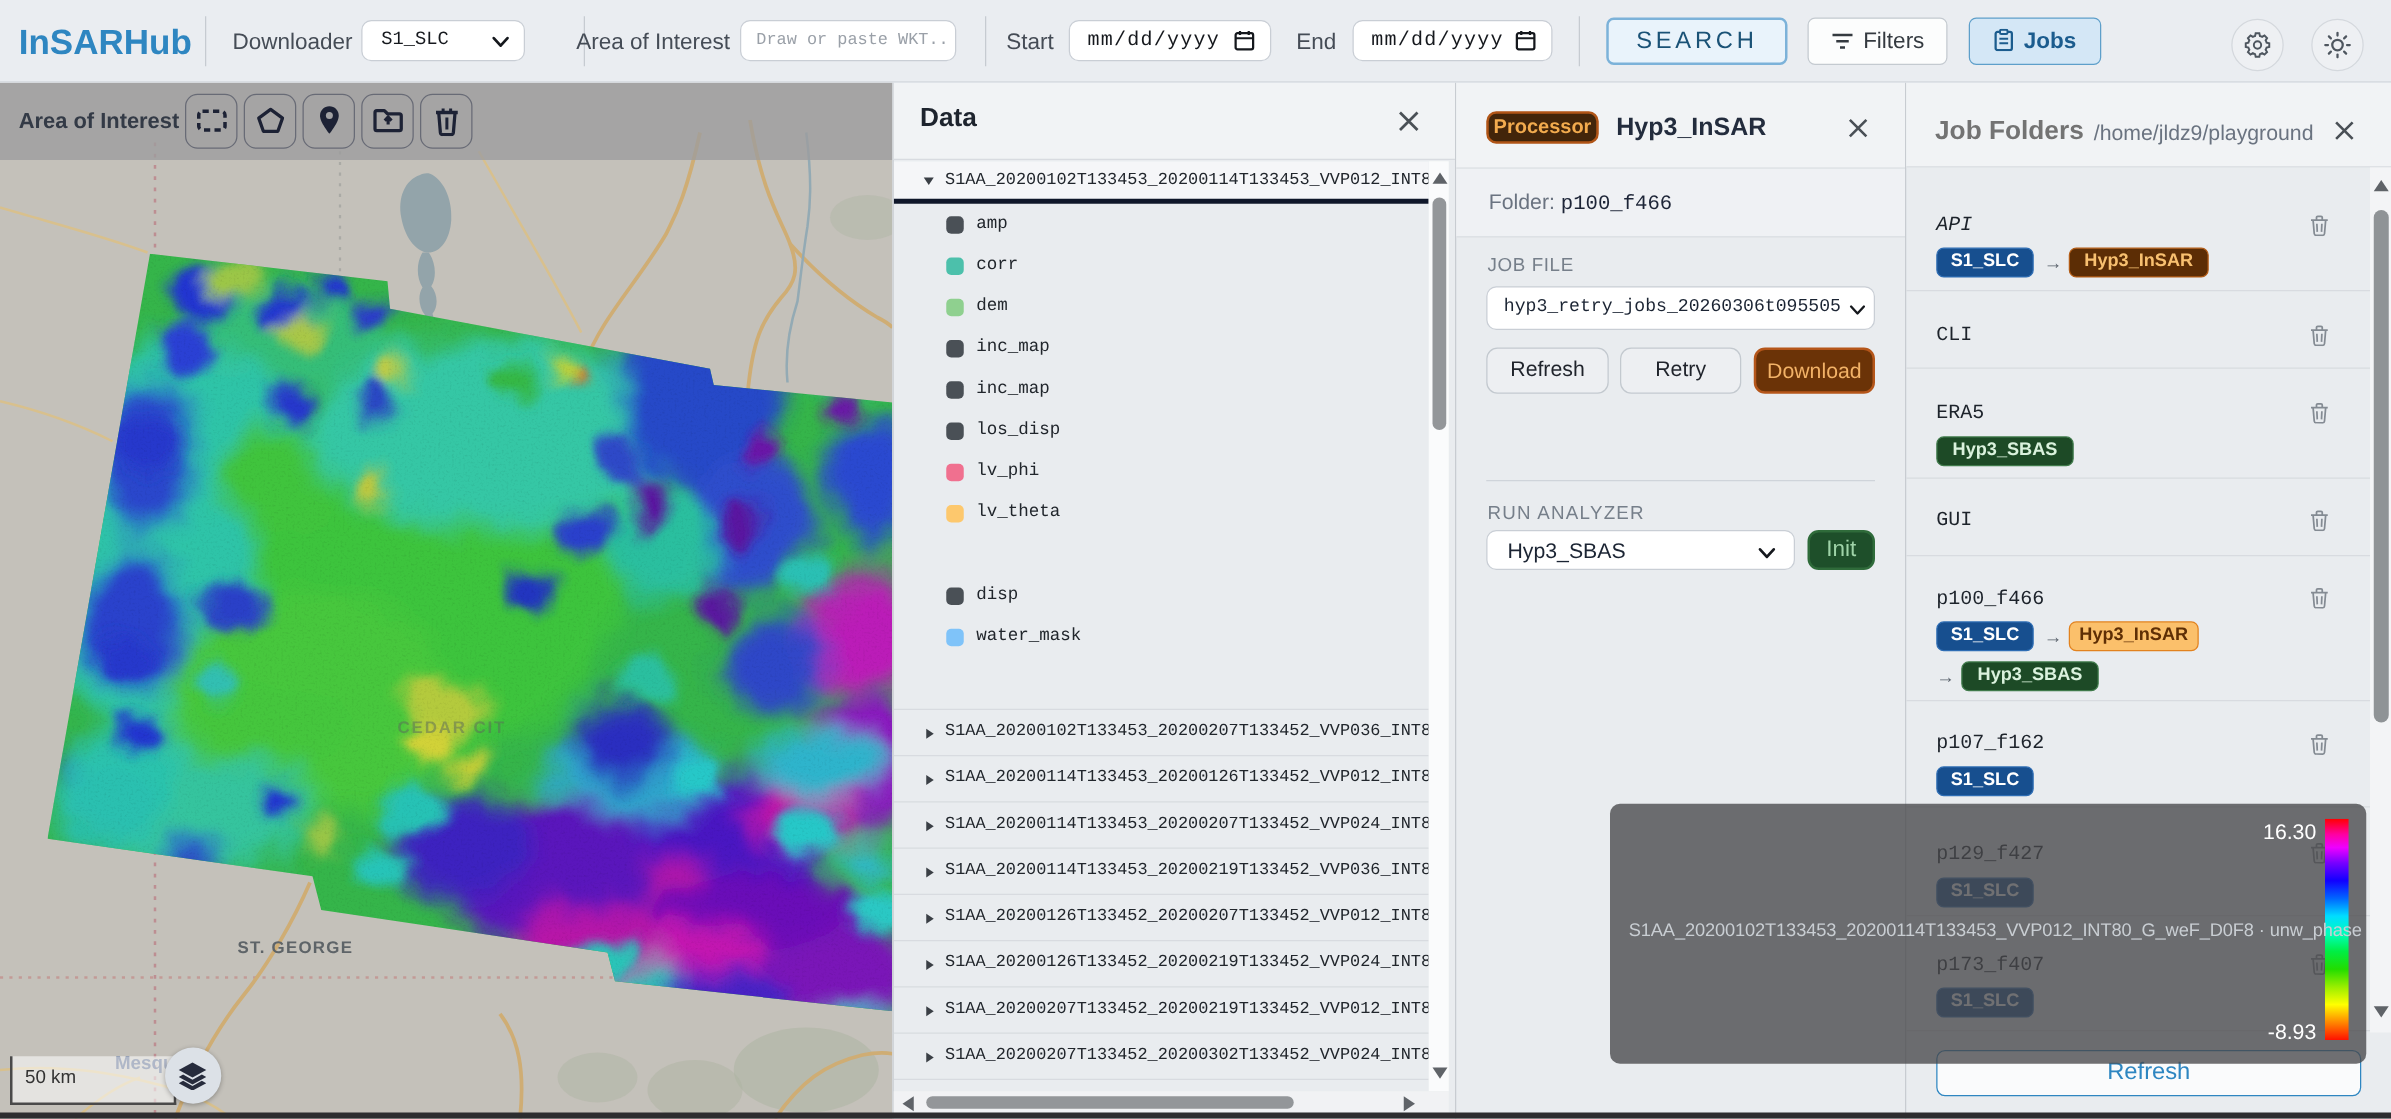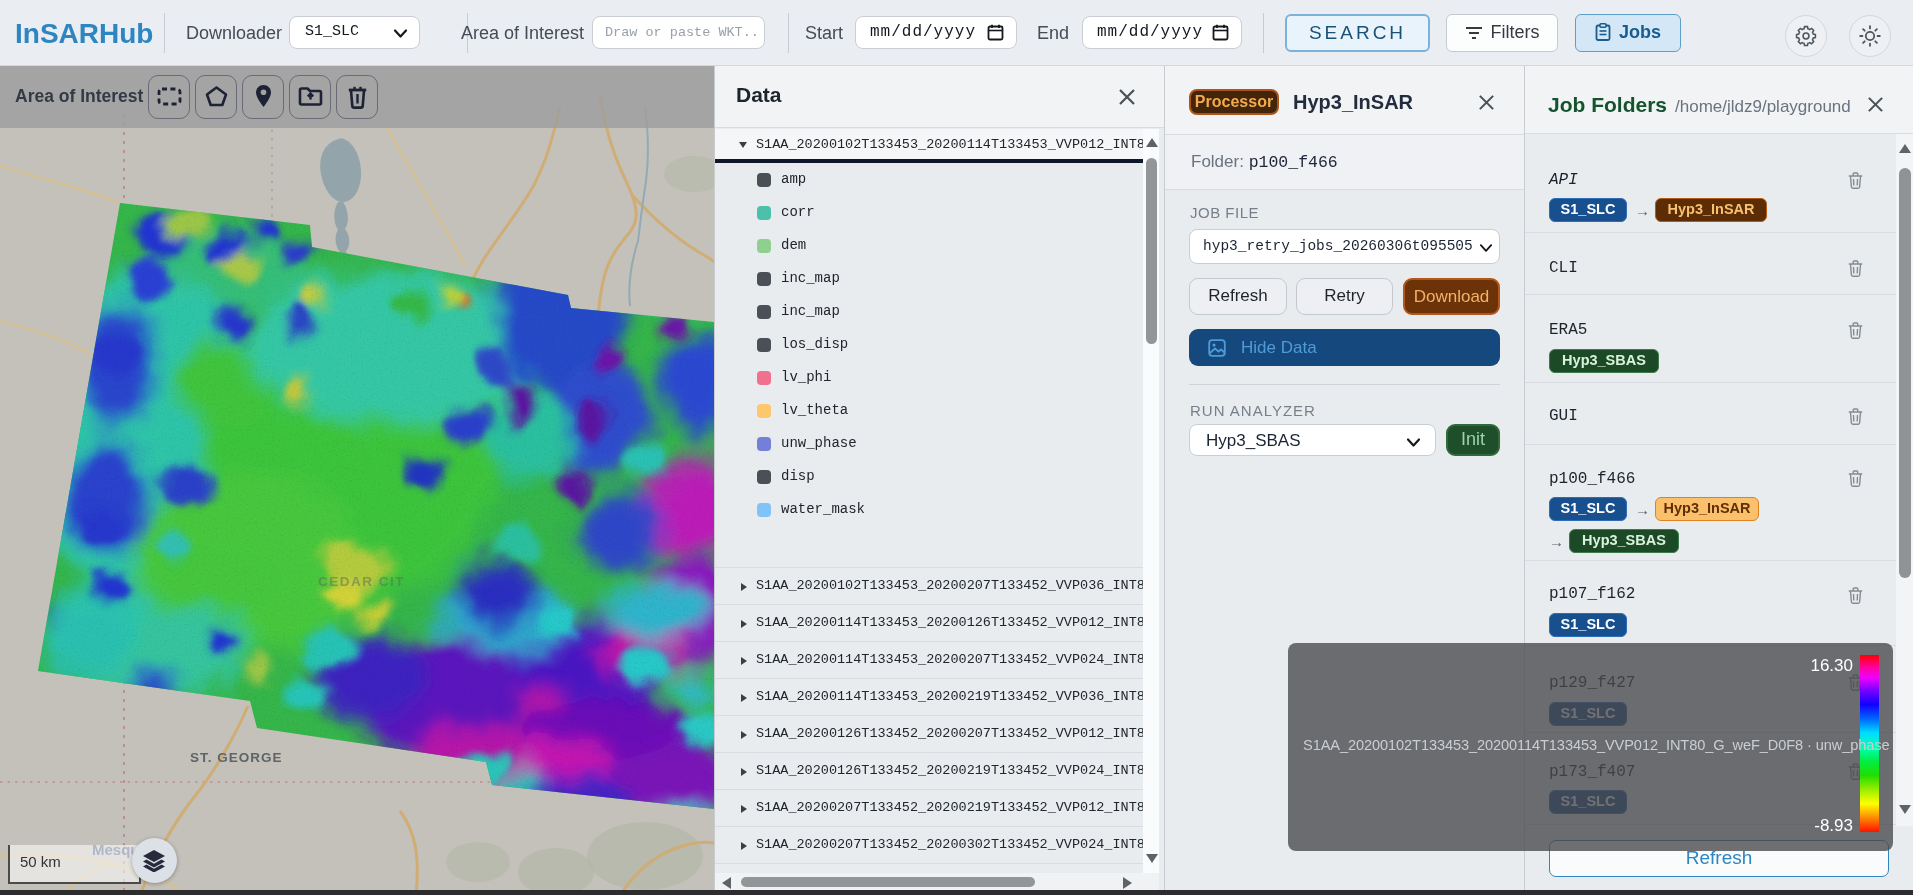--- a/index.html
+++ b/index.html
@@ -359,24 +359,20 @@
         <span class="clbl mono">los_disp</span>
       </div>
     <div class="crow" style="top:232px">
         <span class="csq" style="background:#f0708f"></span>
         <span class="clbl mono">lv_phi</span>
       </div>
     <div class="crow" style="top:265px">
         <span class="csq" style="background:#fdc86d"></span>
         <span class="clbl mono">lv_theta</span>
       </div>
-    <div class="crow" style="top:298px">
-        <span class="csq" style="background:#7480d8"></span>
-        <span class="clbl mono">unw_phase</span>
-      </div>
     <div class="crow" style="top:364px">
         <span class="csq" style="background:#7fc3f9"></span>
         <span class="clbl mono">water_mask</span>
       </div>
     <div class="crow" style="top:331px">
         <span class="csq" style="background:#4a5056"></span>
         <span class="clbl mono">disp</span>
       </div>
     <div class="trow mono" style="top:438px;height:37px;border-top:1px solid #d8dbe0;">
         <span style="position:absolute;left:26px;top:15px;" class="tri-r"></span>
@@ -436,41 +432,33 @@
   <div class="h3label" style="top:138px;">JOB FILE</div>
   <div class="h3select" style="left:24px;top:163px;width:311px;height:35px;">
     <span class="mono" style="position:absolute;left:13px;top:8px;font-size:14.5px;color:#1b2433;white-space:nowrap;">hyp3_retry_jobs_20260306t095505</span>
     <svg style="position:absolute;right:6px;top:11px" width="14" height="14" viewBox="0 0 15 15">
         <path d="M2 4.5 L7.5 10.5 L13 4.5" fill="none" stroke="#15181d" stroke-width="2" stroke-linecap="round" stroke-linejoin="round"></path>
       </svg>
   </div>
   <div class="h3btn" style="left:24px;top:212px;width:98px;background:#edeff2;border:1.5px solid #c3c9cf;color:#1f232b;line-height:34px;">Refresh</div>
   <div class="h3btn" style="left:131px;top:212px;width:97px;background:#edeff2;border:1.5px solid #c3c9cf;color:#1f232b;line-height:34px;">Retry</div>
   <div class="h3btn" style="left:238px;top:212px;width:97px;background:#6b3307;border:2px solid #b5561a;color:#f2b267;line-height:33px;">Download</div>
-  <div class="h3btn" style="left:24px;top:263px;width:311px;background:#15497d;color:#4f9bd8;text-align:left;line-height:37px;">
-    <svg style="position:absolute;left:19px;top:10px" width="18" height="18" viewBox="0 0 18 18">
-        <rect x="1.2" y="1.2" width="15.6" height="15.6" rx="3" fill="none" stroke="#4f9bd8" stroke-width="1.8"></rect>
-        <circle cx="6" cy="6" r="1.6" fill="#4f9bd8"></circle>
-        <path d="M2 14 L7 9.5 L10.5 12.5 L13 10.5 L16.5 13.5" fill="none" stroke="#4f9bd8" stroke-width="1.8"></path>
-      </svg>
-    <span style="margin-left:52px;">Hide Data</span>
-  </div>
   <div style="position:absolute;left:24px;top:318px;width:311px;height:1px;background:#cfd4da;"></div>
   <div class="h3label" style="top:336px;letter-spacing:1px;">RUN ANALYZER</div>
   <div class="h3select" style="left:24px;top:358px;width:247px;height:32px;">
     <span style="position:absolute;left:16px;top:6px;font-size:17px;color:#1b2433;">Hyp3_SBAS</span>
     <svg style="position:absolute;right:14px;top:10px" width="15" height="15" viewBox="0 0 15 15">
         <path d="M2 4.5 L7.5 10.5 L13 4.5" fill="none" stroke="#15181d" stroke-width="2.2" stroke-linecap="round" stroke-linejoin="round"></path>
       </svg>
   </div>
   <div class="h3btn" style="left:281px;top:358px;width:54px;height:32px;background:#1e4f2a;border:2px solid #2f6b3a;color:#9fd3a8;font-size:18px;line-height:27px;">Init</div>
 </div>
 <div id="jobs-panel" class="panel">
   <div class="panel-header" style="height:68px;">
-    <span style="position:absolute;left:23px;top:27px;font-size:21px;font-weight:bold;color:#14532d;">Job Folders</span>
+    <span style="position:absolute;left:23px;top:27px;font-size:21px;font-weight:bold;color:#737373;">Job Folders</span>
     <span style="position:absolute;left:150px;top:31px;font-size:17px;color:#6a7380;">/home/jldz9/playground</span>
     <svg class="xbtn" style="left:342px;top:30px" width="17" height="17" viewBox="0 0 18 18">
         <path d="M2 2 L16 16 M16 2 L2 16" stroke="#4a5056" stroke-width="2.2"></path>
       </svg>
   </div>
   <div class="jname" style="top:105px;font-style:italic;">API</div>
   <div class="badge b-slc" style="left:24px;top:132px;width:78px;line-height:21px;">S1_SLC</div>
   <span class="jarrow" style="left:110px;top:136px;">→</span>
   <div class="badge b-insar-d" style="left:130px;top:132px;width:112px;line-height:21px;">Hyp3_InSAR</div>
   <div class="jdiv" style="top:166px;"></div>

